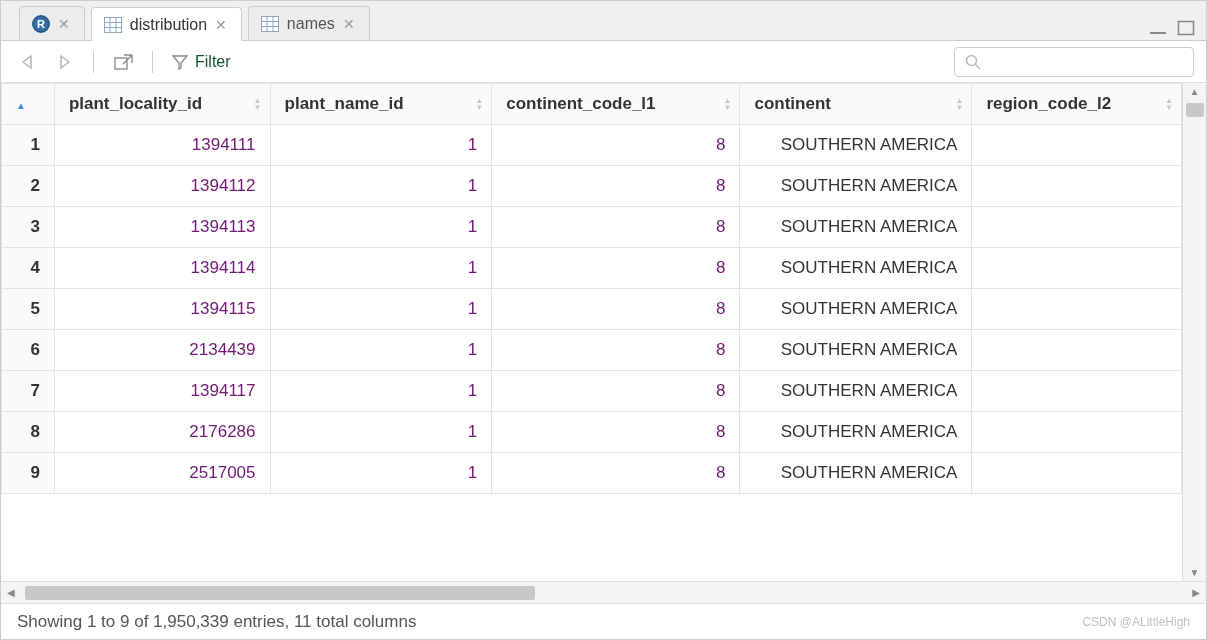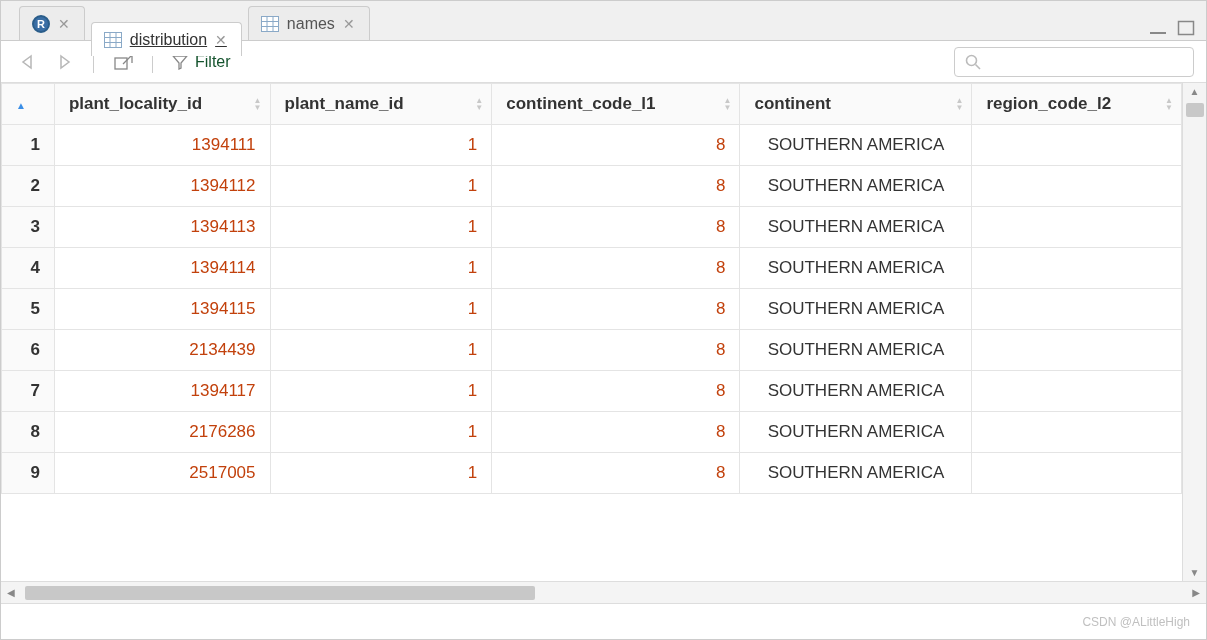--- a/index.html
+++ b/index.html
@@ -42,22 +42,21 @@
     margin-right: 6px;
     color: #555;
     font-size: 16px;
     height: 34px;
     cursor: pointer;
   }
   .tab.active {
     background: #fff;
     color: #333;
     position: relative;
-    top: 16px;
-    text-decoration: underline;
+    top: 1px;
   }
   .tab .close {
     color: #999;
     font-size: 14px;
   }
   .tab-icon-r {
     width: 18px; height: 18px; border-radius: 50%;
     background: #3a6ea5;
     color: #fff;
     display: flex; align-items: center; justify-content: center;
@@ -161,24 +160,24 @@
   .col-continent { width: 228px; }
   .col-region { width: 206px; }
 
   .data-table tbody td.rownum {
     text-align: right;
     font-weight: 700;
     background: #fafafa;
   }
   .data-table tbody td.num {
     text-align: right;
-    color: #c2410c;
+    color: #701a75;
   }
   .data-table tbody td.txt {
-    text-align: center;
+    text-align: right;
     color: #333;
   }
   .data-table tbody tr:last-child td {
     
   }
   .table-scroll {
     position: absolute;
     top: 0; left: 0;
     right: 24px;
     bottom: 22px;
@@ -487,16 +486,17 @@
     <div class="hscroll">
       <span class="arrow">◀</span>
       <span class="track">
           <span class="thumb"></span>
         </span>
       <span class="arrow">▶</span>
     </div>
   </div>
 
   <div class="statusbar">
+    <span>Showing 1 to 9 of 1,950,339 entries, 11 total columns</span>
     <span class="watermark">CSDN @ALittleHigh</span>
   </div>
 
 </div>
 
 </body></html>

